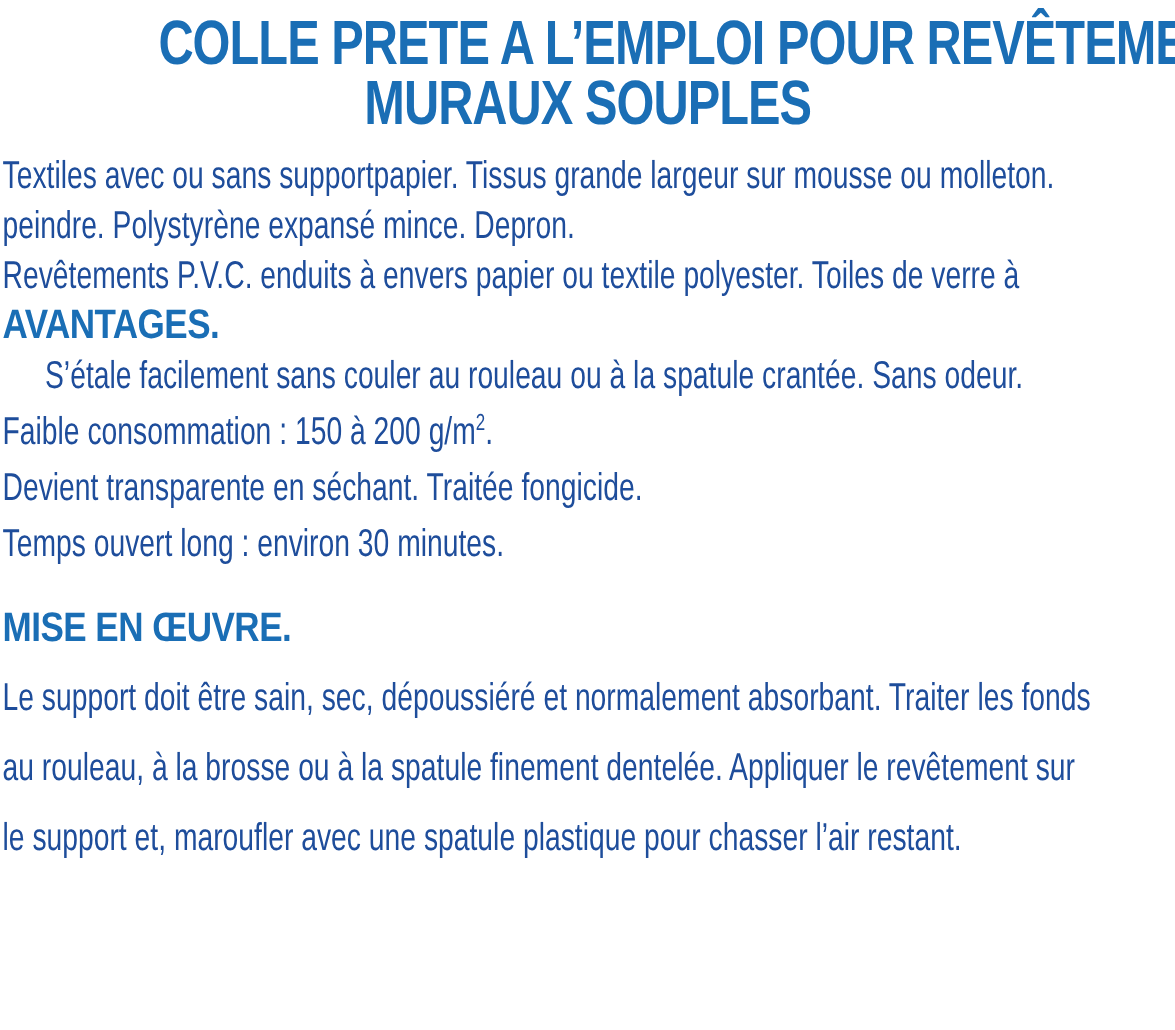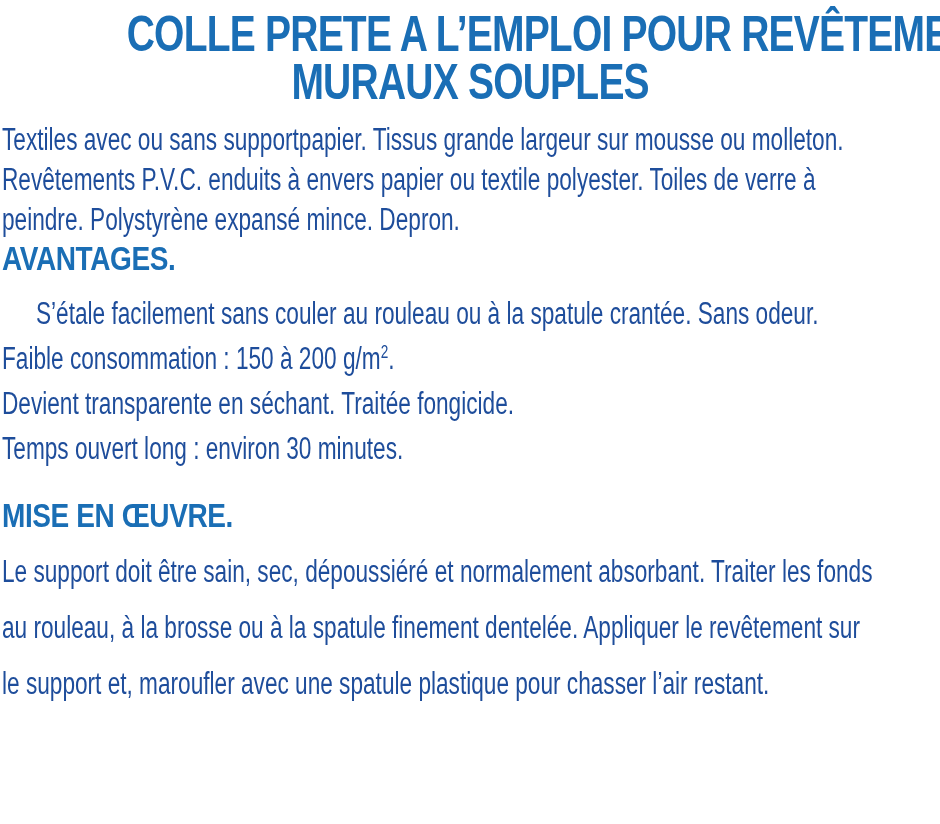--- a/index.html
+++ b/index.html
@@ -62,21 +62,21 @@
   }
   .intro {
   }
   .avantages-heading {
     margin-top: 0;
   }
   .avantage-item {
     margin-top: 5px;
   }
   .avantage-item.first {
-    margin-top: 16px;
+    margin-top: 2px;
     padding-left: 36px;
   }
   .mise-heading {
     margin-top: 28px;
     margin-bottom: 2px;
   }
   .stockage-heading {
     margin-top: 10px;
     margin-bottom: 2px;
   }
@@ -91,22 +91,22 @@
 
 <div class="page">
 
   <h1 class="title">
     <span class="cond-center">COLLE PRETE A L’EMPLOI POUR REVÊTEMENTS</span><br>
     <span class="cond-center">MURAUX SOUPLES</span>
   </h1>
 
   <div class="intro">
     <div class="body-line"><span class="cond">Textiles avec ou sans supportpapier. Tissus grande largeur sur mousse ou molleton.</span></div>
+    <div class="body-line"><span class="cond">peindre. Polystyrène expansé mince. Depron.</span></div>
     <div class="body-line"><span class="cond">Revêtements P.V.C. enduits à envers papier ou textile polyester. Toiles de verre à</span></div>
-    <div class="body-line"><span class="cond">peindre. Polystyrène expansé mince. Depron.</span></div>
   </div>
 
   <div>
     <div class="section-heading avantages-heading">
       <span class="cond">AVANTAGES.</span>
     </div>
     <div class="body-line avantage-item first">
       <span class="cond">S’étale facilement sans couler au rouleau ou à la spatule crantée. Sans odeur.</span>
     </div>
     <div class="body-line avantage-item">

